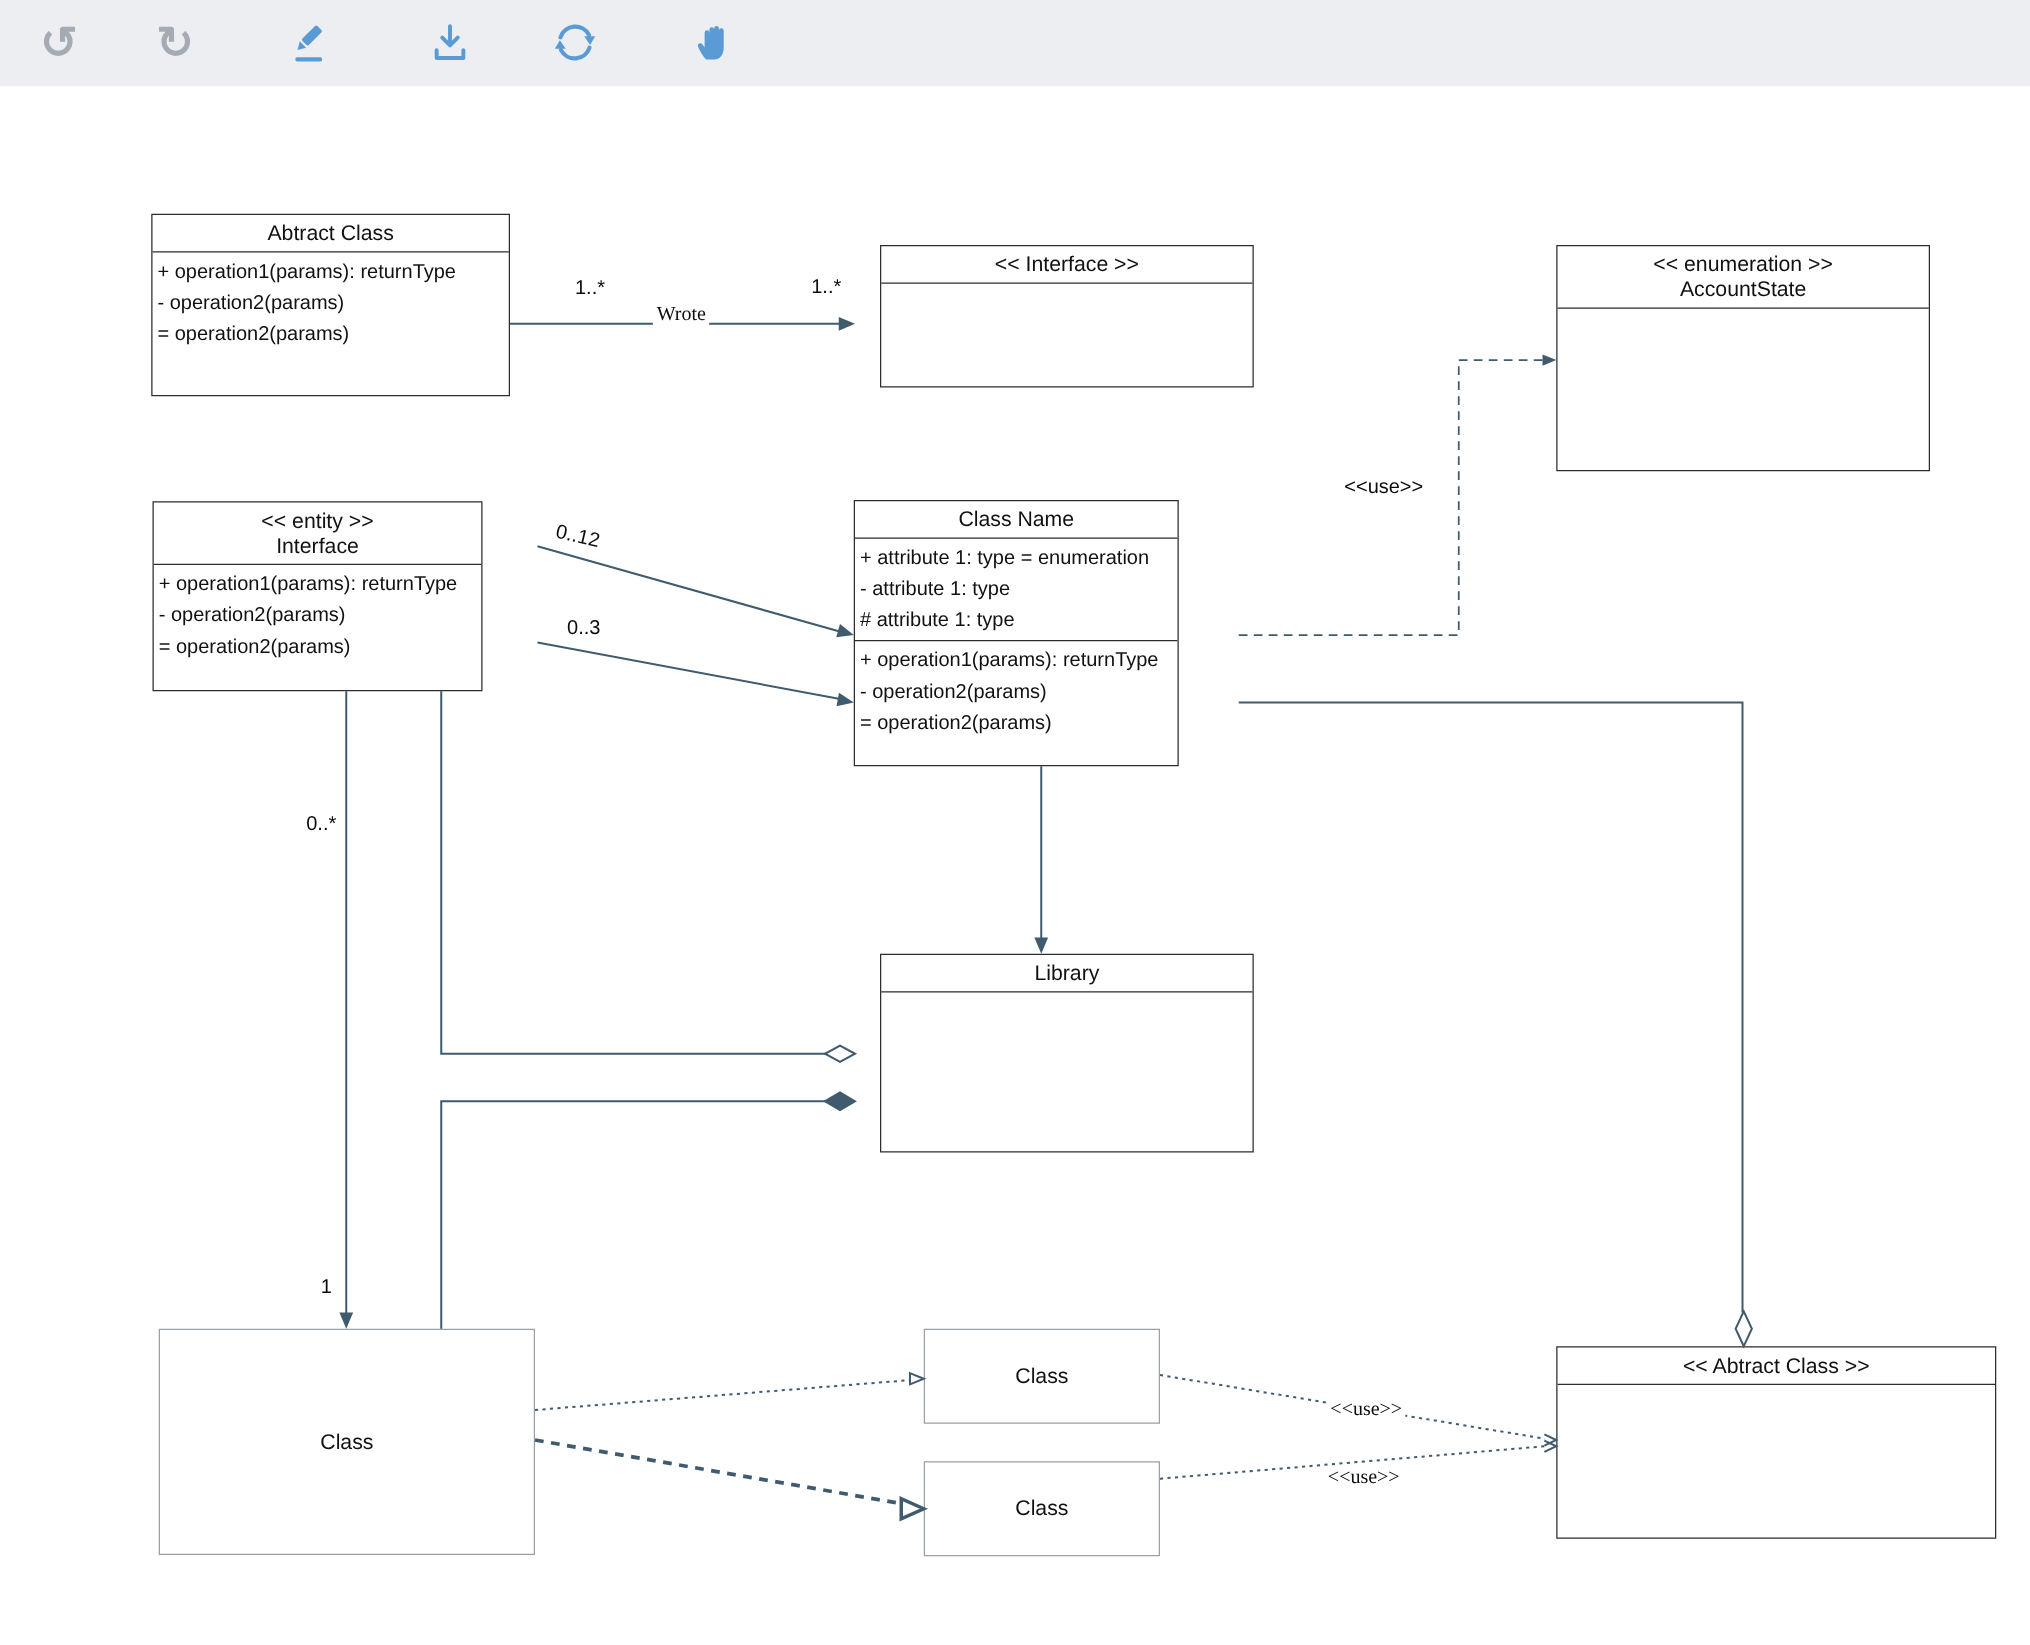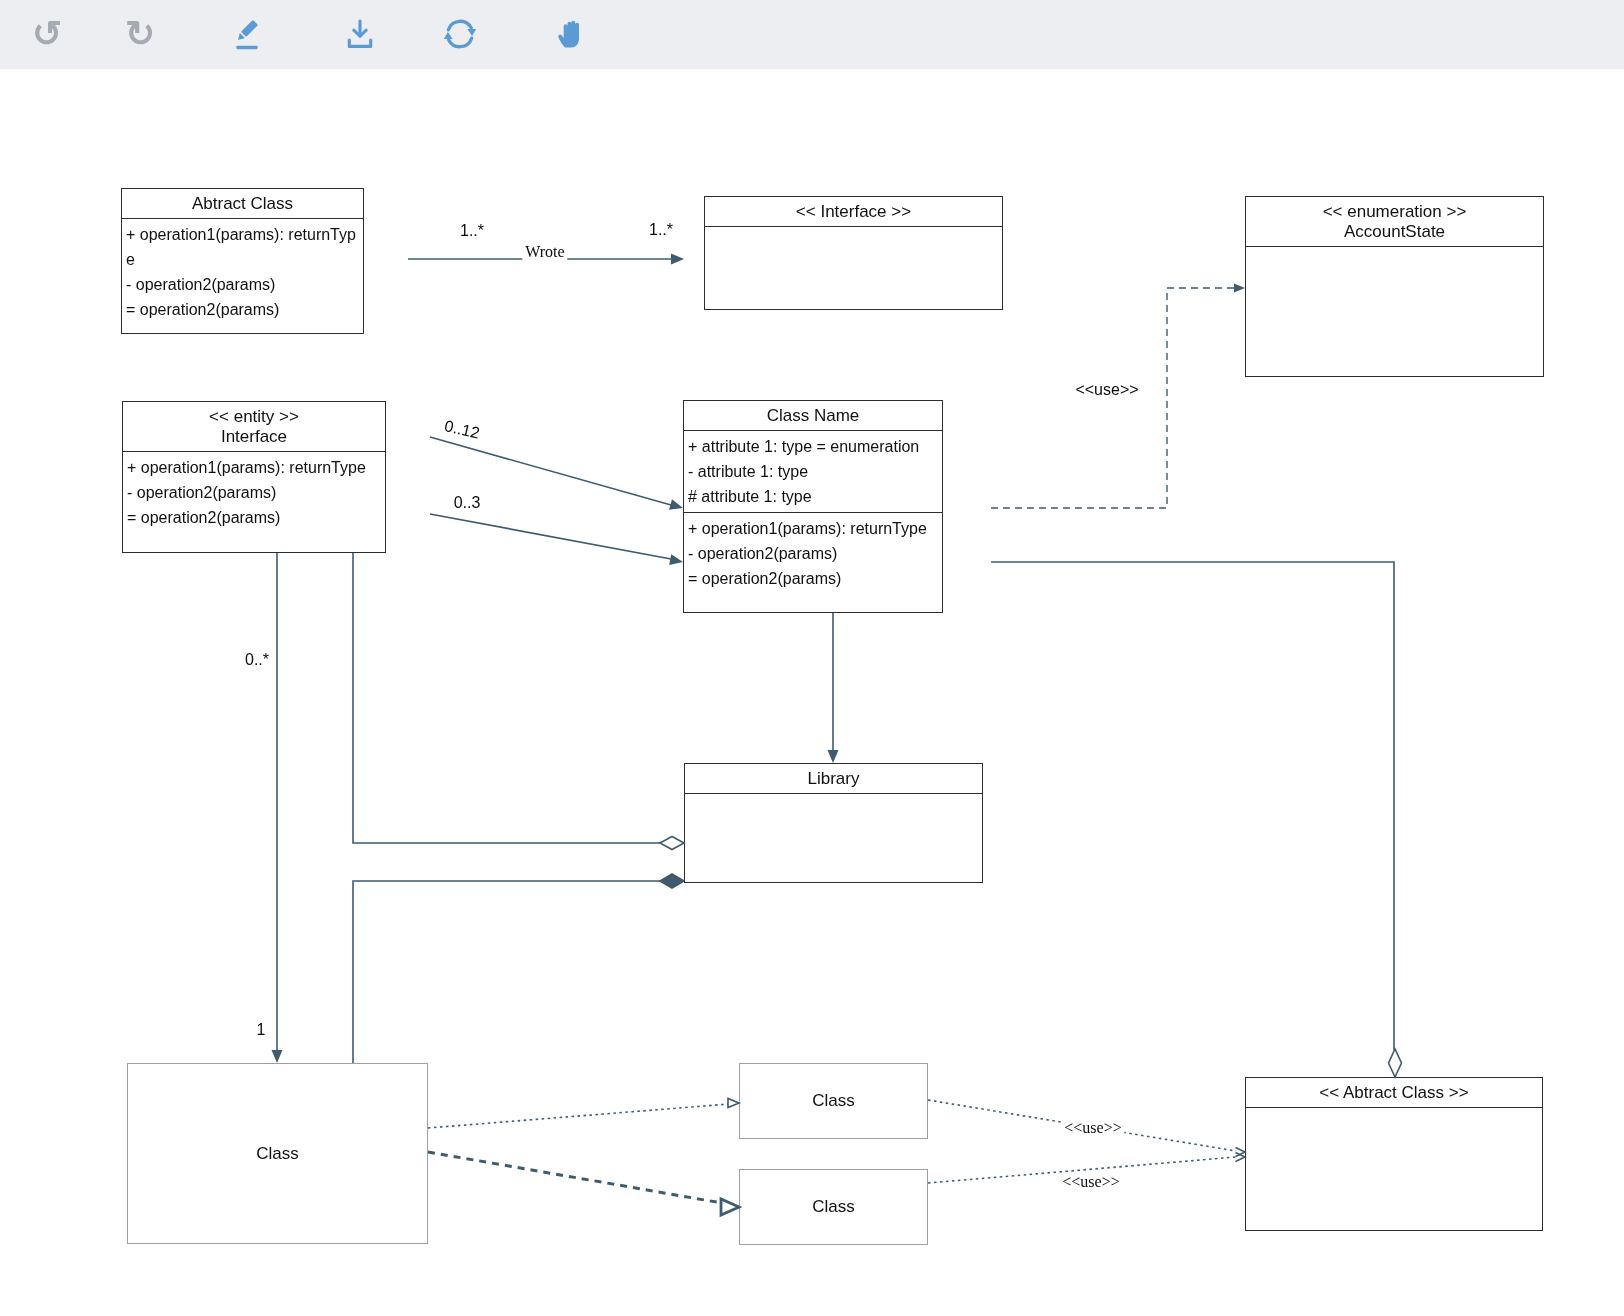--- a/index.html
+++ b/index.html
@@ -66,21 +66,21 @@
         <polygon points="2.4,20.2 9.8,20.2 5.8,14.4" fill="#5b9bd5"></polygon>
       </svg>
     </div>
     <div class="tool" style="left:551px">
       <svg width="36" height="36" viewBox="0 0 32 32">
         <path fill="#5b9bd5" d="M10.6 28 c-2.2-2.2-4.8-6.4-5.8-9.4 c-0.6-1.9 1.9-3 3.1-1.3 l1.6 2.2 V9 a1.7 1.7 0 0 1 3.4 0 V15 V6.8 a1.7 1.7 0 0 1 3.4 0 V15 V5.9 a1.7 1.7 0 0 1 3.4 0 V15 V7.6 a1.7 1.7 0 0 1 3.4 0 V19.5 c0 4.5-2.2 8.5-6.6 8.5 z"></path>
       </svg>
     </div>
   </div>
 
-  <div class="uml" style="left:121px;top:188px;width:243px;height:146px;">
+  <div class="uml" style="left:121px;top:171px;width:287px;height:146px;">
     <div class="uml-title uml-head">Abtract Class</div>
     <div class="uml-body breakall">
       <div>+ operation1(params): returnType</div>
       <div>- operation2(params)</div>
       <div>= operation2(params)</div>
     </div>
   </div>
 
   <div class="uml" style="left:684px;top:196px;width:299px;height:114px;margin-left:20px;">
     <div class="uml-title uml-head">&lt;&lt; Interface &gt;&gt;</div>
@@ -114,38 +114,38 @@
       <div>- attribute 1: type</div>
       <div># attribute 1: type</div>
     </div>
     <div class="uml-body uml-ops">
       <div>+ operation1(params): returnType</div>
       <div>- operation2(params)</div>
       <div>= operation2(params)</div>
     </div>
   </div>
 
-  <div class="uml" style="left:684px;top:763px;width:299px;height:120px;">
+  <div class="uml" style="left:704px;top:763px;width:299px;height:159px;">
     <div class="uml-title uml-head">Library</div>
     <div class="uml-body"></div>
   </div>
 
   <div class="uml gray" style="left:127px;top:1063px;width:301px;height:181px;">
     <div class="center-label">Class</div>
   </div>
 
   <div class="uml gray" style="left:739px;top:1063px;width:189px;height:76px;">
     <div class="center-label">Class</div>
   </div>
 
   <div class="uml gray" style="left:739px;top:1169px;width:189px;height:76px;">
     <div class="center-label">Class</div>
   </div>
 
-  <div class="uml" style="left:1245px;top:1077px;width:298px;height:154px;">
+  <div class="uml" style="left:1245px;top:1077px;width:352px;height:154px;">
     <div class="uml-title uml-head">&lt;&lt; Abtract Class &gt;&gt;</div>
     <div class="uml-body"></div>
   </div>
 
   <svg class="edges" width="1624" height="1316" viewBox="0 0 1624 1316">
     <g stroke="#3f5b6d" stroke-width="1.6" fill="none">
 
       <line x1="408" y1="259" x2="672" y2="259"></line>
 
       <line x1="430" y1="437" x2="671" y2="505"></line>

